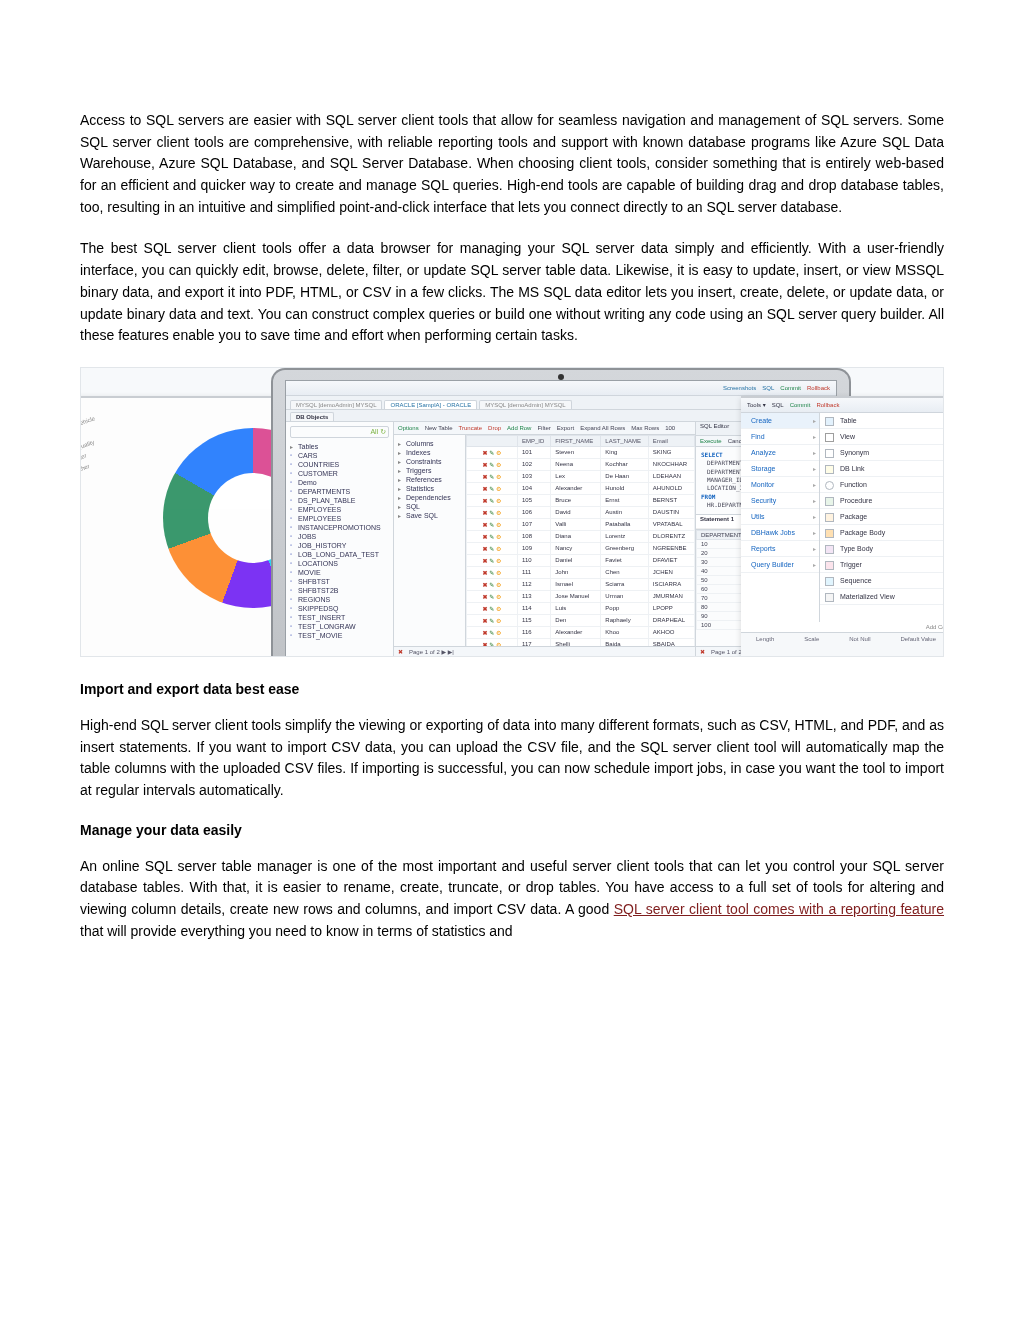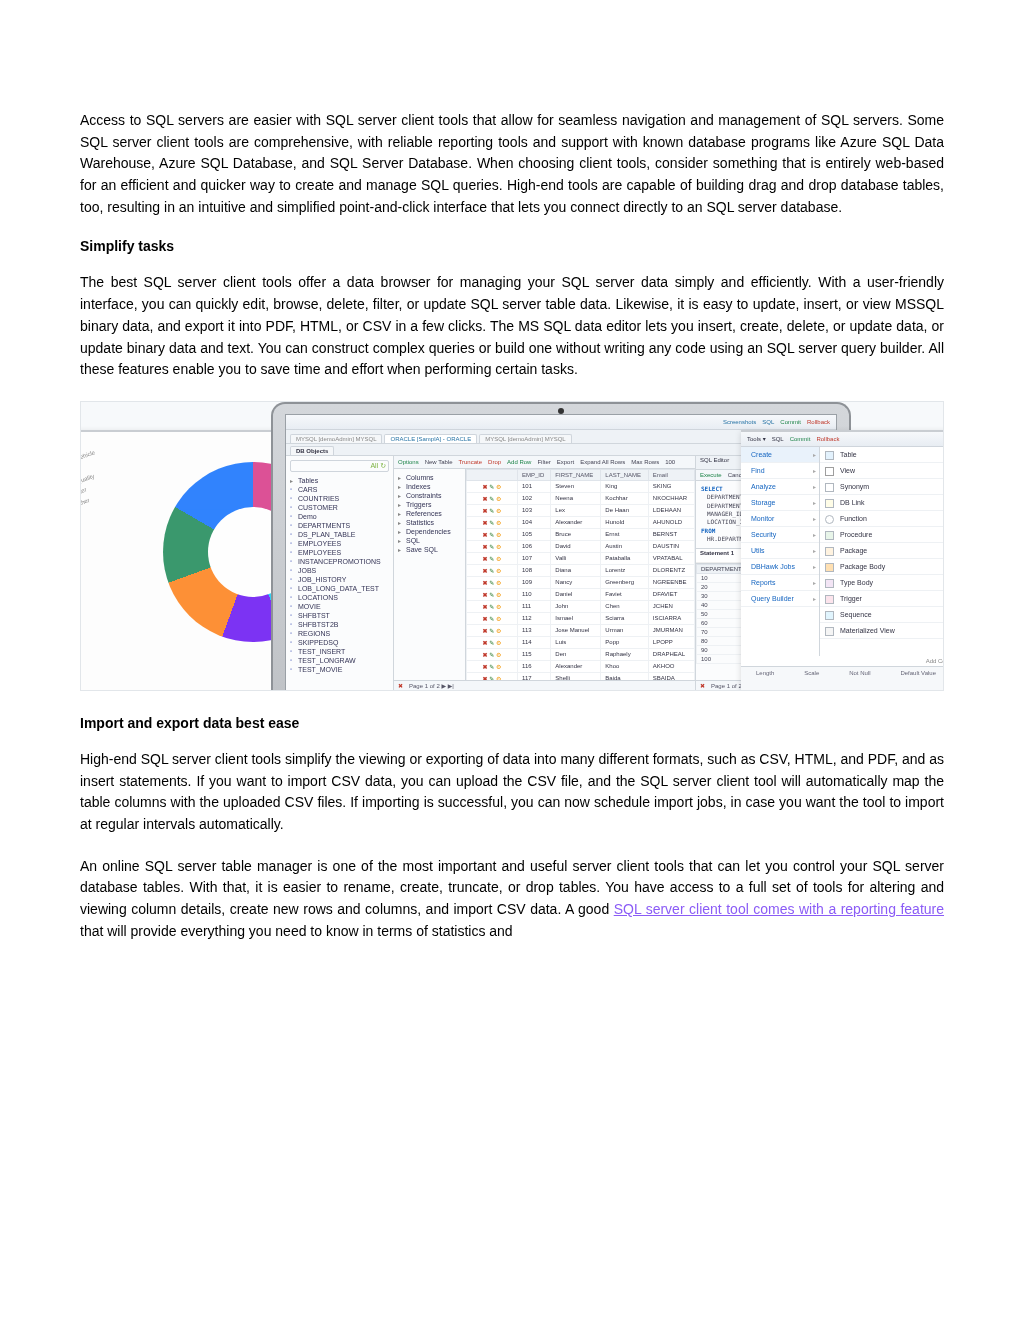--- a/index.html
+++ b/index.html
@@ -26,21 +26,21 @@
     line-height: 1.55;
     text-align: justify;
     margin: 0 0 20px 0;
   }
   p.subhead {
     font-size: 14px;
     font-weight: 700;
     margin: 0 0 18px 0;
   }
   a.inline-link {
-    color: #8b5cf6;
+    color: #7f1d1d;
     text-decoration: underline;
   }
   .screenshot-wrap {
     width: 100%;
     display: flex;
     justify-content: center;
     margin: 6px 0 24px 0;
   }
   .screenshot {
     width: 100%;
@@ -395,21 +395,20 @@
   }
 </style>
 </head>
 <body>
 
 <div class="page">
 
 
   <p class="body">Access to SQL servers are easier with SQL server client tools that allow for seamless navigation and management of SQL servers. Some SQL server client tools are comprehensive, with reliable reporting tools and support with known database programs like Azure SQL Data Warehouse, Azure SQL Database, and SQL Server Database. When choosing client tools, consider something that is entirely web-based for an efficient and quicker way to create and manage SQL queries. High-end tools are capable of building drag and drop database tables, too, resulting in an intuitive and simplified point-and-click interface that lets you connect directly to an SQL server database.</p>
 
-  <p class="subhead">Simplify tasks</p>
 
   <p class="body">The best SQL server client tools offer a data browser for managing your SQL server data simply and efficiently. With a user-friendly interface, you can quickly edit, browse, delete, filter, or update SQL server table data. Likewise, it is easy to update, insert, or view MSSQL binary data, and export it into PDF, HTML, or CSV in a few clicks. The MS SQL data editor lets you insert, create, delete, or update data, or update binary data and text. You can construct complex queries or build one without writing any code using an SQL server query builder. All these features enable you to save time and effort when performing certain tasks.</p>
 
   <div class="screenshot-wrap">
     <div class="screenshot">
 
       <div class="win-left">
         <div class="chord"></div>
         <div class="chord-labels">
           Motor Vehicle<br>Noise<br>Air Quality<br>Water<br>Other
@@ -781,18 +780,19 @@
         </div>
       </div>
 
     </div>
   </div>
 
   <p class="subhead">Import and export data best ease</p>
 
   <p class="body">High-end SQL server client tools simplify the viewing or exporting of data into many different formats, such as CSV, HTML, and PDF, and as insert statements. If you want to import CSV data, you can upload the CSV file, and the SQL server client tool will automatically map the table columns with the uploaded CSV files. If importing is successful, you can now schedule import jobs, in case you want the tool to import at regular intervals automatically.</p>
 
+  <p class="subhead">Manage your data easily</p>
 
   <p class="body">
     <span>An online SQL server table manager is one of the most important and useful server client tools that can let you control your SQL server database tables. With that, it is easier to rename, create, truncate, or drop tables. You have access to a full set of tools for altering and viewing column details, create new rows and columns, and import CSV data. A good </span><a href="#" class="inline-link">SQL server client tool comes with a reporting feature</a><span> that will provide everything you need to know in terms of statistics and</span>
   </p>
 
 </div>
 
 </body></html>

